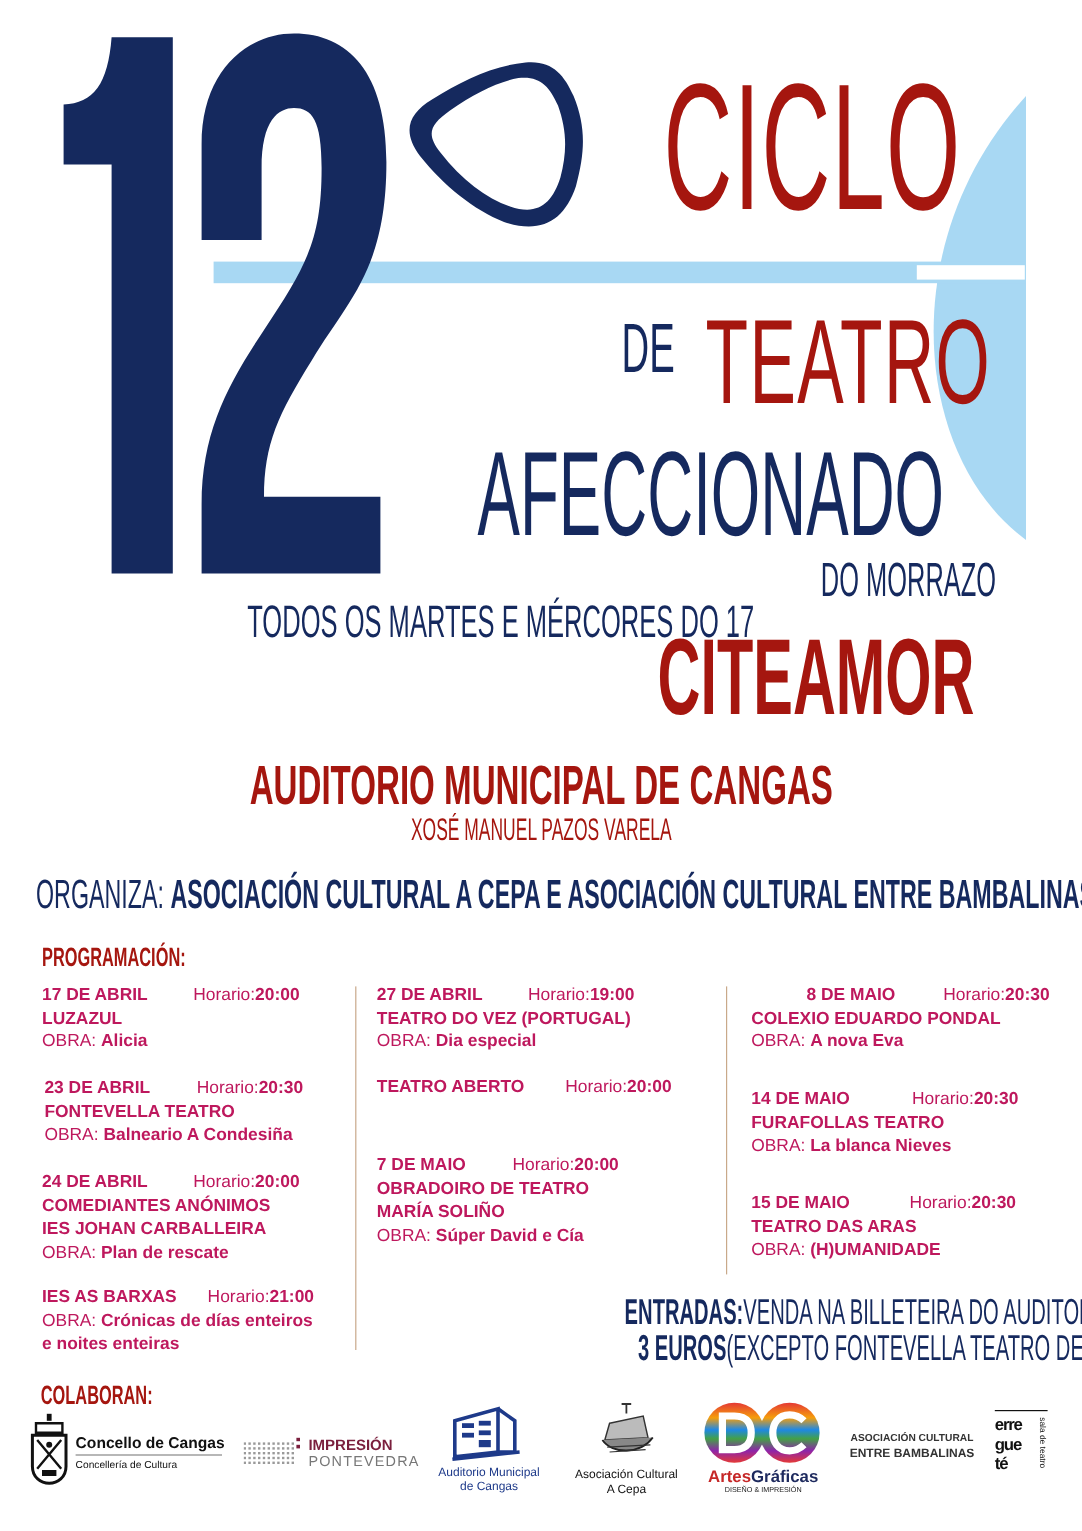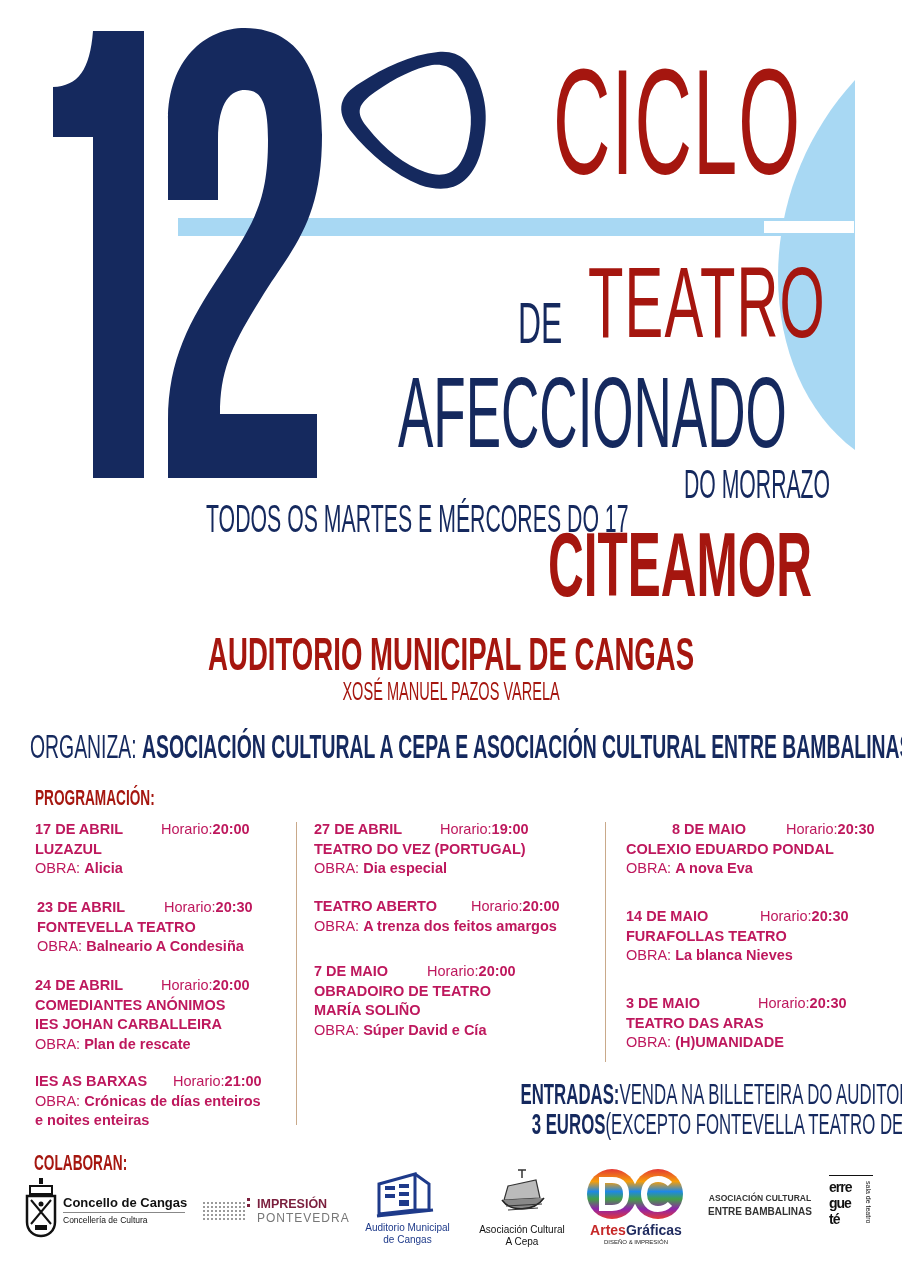--- a/index.html
+++ b/index.html
@@ -61,21 +61,21 @@
 
   <path fill="#15295e" d="M 168 200 L 168 120 C 168 60 205 28 245 28 C 290 28 322 60 322 135 C 322 225 290 250 260 300 C 232 345 220 370 220 414 L 317 414 L 317 478 L 168 478 L 168 420 C 168 360 190 320 220 275 C 255 222 268 200 268 140 C 268 100 260 90 245 90 C 232 90 218 100 218 140 L 218 200 Z"></path>
 
   <path fill="#15295e" fill-rule="evenodd" d="M 438 52 C 460 50 470 62 478 80 C 488 105 488 125 480 155 C 470 185 450 195 420 185 C 395 175 370 155 350 130 C 335 110 340 95 360 83 C 385 67 410 55 438 52 Z
            M 432 65 C 415 68 395 78 375 92 C 358 104 355 112 367 127 C 385 150 405 165 425 172 C 448 180 460 170 467 148 C 473 125 472 108 465 88 C 458 72 450 63 432 65 Z"></path>
 </svg>
 
 <div class="title-line red" style="left:553px; top:47px;">
   <span style="font-size:150px; transform:scaleX(0.53); letter-spacing:2px;">CICLO</span>
 </div>
-<div class="title-line navy" style="left:518px; top:262px;margin-top:32px;">
+<div class="title-line navy" style="left:518px; top:262px;">
   <span style="font-size:58px; transform:scaleX(0.55);">DE</span>
 </div>
 <div class="title-line red" style="left:588px; top:252px;">
   <span style="font-size:100px; transform:scaleX(0.58); letter-spacing:2px;">TEATRO</span>
 </div>
 <div class="title-line navy" style="left:398px; top:362px;">
   <span style="font-size:100px; transform:scaleX(0.53);">AFECCIONADO</span>
 </div>
 <div class="title-line navy" style="left:684px; top:464px;">
   <span style="font-size:40px; transform:scaleX(0.53);">DO MORRAZO</span>
@@ -158,21 +158,20 @@
       </div>
     <div>TEATRO DO VEZ (PORTUGAL)</div>
     <div><span class="obra-label">OBRA: </span><span>Dia especial</span></div>
   </div>
   <div class="event" style="top:77px;">
     <div class="row">
         <span class="date" style="width:157px;">TEATRO ABERTO</span>
         <span class="time-label">Horario: </span>
         <span>20:00</span>
       </div>
-    <div><span class="obra-label">OBRA: </span><span>A trenza dos feitos amargos</span></div>
   </div>
   <div class="event" style="top:142px;">
     <div class="row">
         <span class="date" style="width:113px;">7 DE MAIO</span>
         <span class="time-label">Horario: </span>
         <span>20:00</span>
       </div>
     <div>OBRADOIRO DE TEATRO</div>
     <div>MARÍA SOLIÑO</div>
     <div><span class="obra-label">OBRA: </span><span>Súper David e Cía</span></div>
@@ -195,21 +194,21 @@
     <div class="row">
         <span class="date" style="width:134px;">14 DE MAIO</span>
         <span class="time-label">Horario: </span>
         <span>20:30</span>
       </div>
     <div>FURAFOLLAS TEATRO</div>
     <div><span class="obra-label">OBRA: </span><span>La blanca Nieves</span></div>
   </div>
   <div class="event" style="top:174px;">
     <div class="row">
-        <span class="date" style="width:132px;">3 DE MAIO</span>
+        <span class="date" style="width:132px;">15 DE MAIO</span>
         <span class="time-label">Horario: </span>
         <span>20:30</span>
       </div>
     <div>TEATRO DAS ARAS</div>
     <div><span class="obra-label">OBRA: </span><span>(H)UMANIDADE</span></div>
   </div>
 </div>
 
 <div class="entradas">
   <div class="line">

